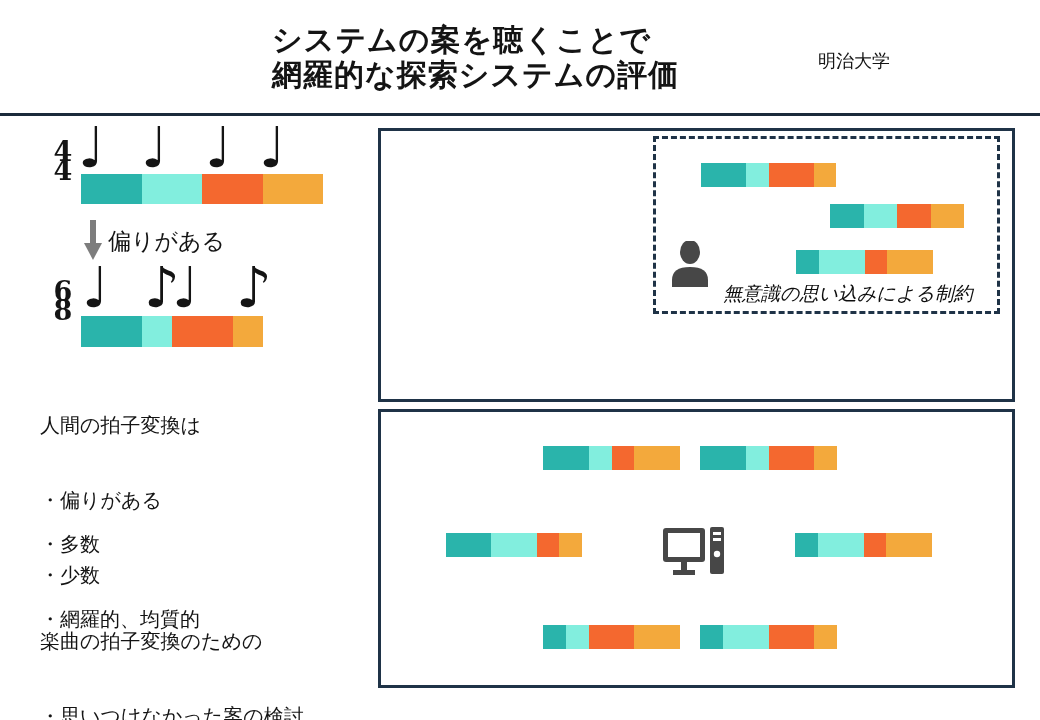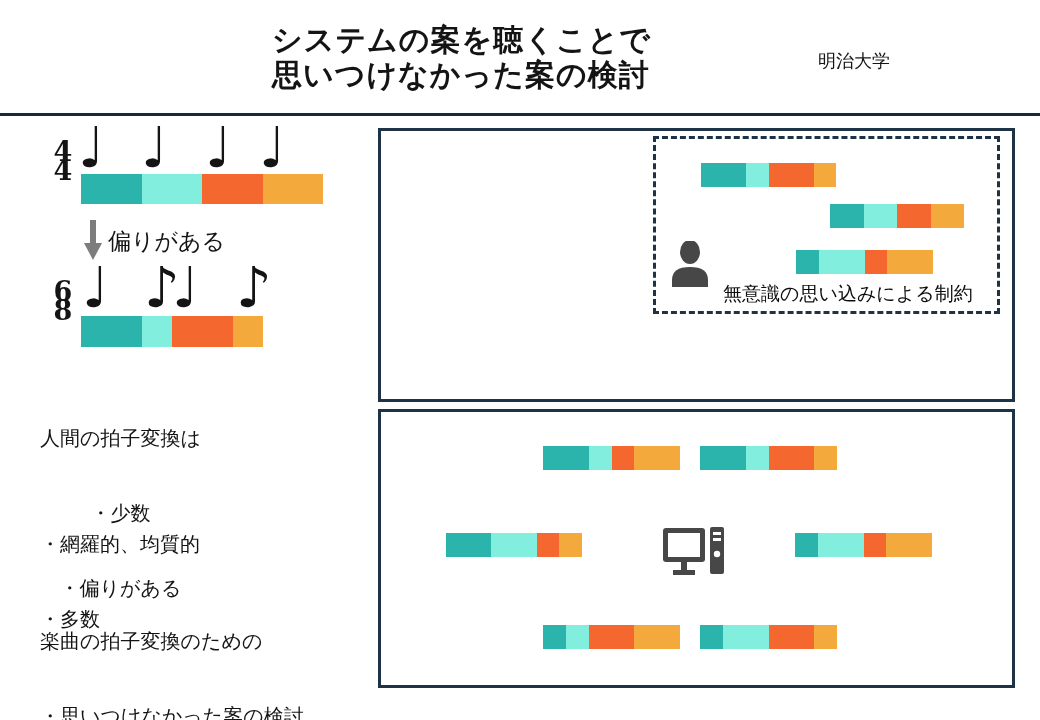--- a/index.html
+++ b/index.html
@@ -57,41 +57,41 @@
   .sb2{left:700px;top:446px;width:137px;}
   .sb3{left:446px;top:533px;width:136px;}
   .sb4{left:795px;top:533px;width:137px;}
   .sb5{left:543px;top:625px;width:137px;}
   .sb6{left:700px;top:625px;width:137px;}
   
   .transform-arrow{position:absolute;left:84px;top:220px;}
   .transform-label{position:absolute;left:108px;top:226px;font-size:23px;}
   
   .tblock{position:absolute;left:40px;font-size:20px;line-height:25px;white-space:pre;}
-  #tblock-0{top:376px;text-align:center;}
+  #tblock-0{top:363px;}
   #tblock-1{top:482px;}
   #tblock-2{top:579px;}
   
   .solid-box{position:absolute;border:3px solid var(--navy);background:#fff;}
   #human-box{left:378px;top:128px;width:631px;height:268px;}
   #system-box{left:378px;top:409px;width:631px;height:273px;}
   .dashed-box{
     position:absolute;left:653px;top:136px;width:341px;height:172px;
     border:3px dashed var(--navy);
   }
-  .caption{position:absolute;left:723px;top:281px;font-size:19px;color:#0d0d0d;}
+  .caption{position:absolute;left:723px;top:281px;font-size:19px;color:#0d0d0d;font-style:italic;}
   .person-icon{position:absolute;left:668px;top:241px;width:44px;height:46px;color:var(--icon-gray);}
   .computer-icon{position:absolute;left:663px;top:525px;width:62px;height:52px;color:var(--icon-gray);}
 </style>
 </head>
 <body>
 
 <div class="page">
 
-  <div class="title"><span>システムの案を聴くことで</span><br><span>思いつけなかった案の検討</span></div>
+  <div class="title"><span>システムの案を聴くことで</span><br><span>網羅的な探索システムの評価</span></div>
 
   <div class="authors">
     <span>明治大学</span>
   </div>
 
   <div class="header-rule"></div>
 
   <div class="timesig" id="ts-44"><span>4</span><br><span>4</span></div>
   <div class="notes notes-44">
       <span>♩</span>
@@ -123,26 +123,26 @@
     </div>
   <div class="bar" id="bar-68">
       <div class="seg" style="flex-grow: 2; background: rgb(42, 180, 171);"></div>
       <div class="seg" style="flex-grow: 1; background: rgb(130, 238, 222);"></div>
       <div class="seg" style="flex-grow: 2; background: rgb(244, 104, 47);"></div>
       <div class="seg" style="flex-grow: 1; background: rgb(243, 169, 60);"></div>
     </div>
 
   <div class="tblock" id="tblock-0">
     <div>人間の拍子変換は</div>
+    <div>・偏りがある</div>
     <div>・少数</div>
-    <div>・偏りがある</div>
   </div>
   <div class="tblock" id="tblock-1">
+    <div>・多数</div>
     <div>・網羅的、均質的</div>
-    <div>・多数</div>
   </div>
   <div class="tblock" id="tblock-2">
     <div>楽曲の拍子変換のための</div>
     <div>・思いつけなかった案の検討</div>
     
     
   </div>
 
   <div class="solid-box" id="human-box"></div>
   <div class="dashed-box"></div>

